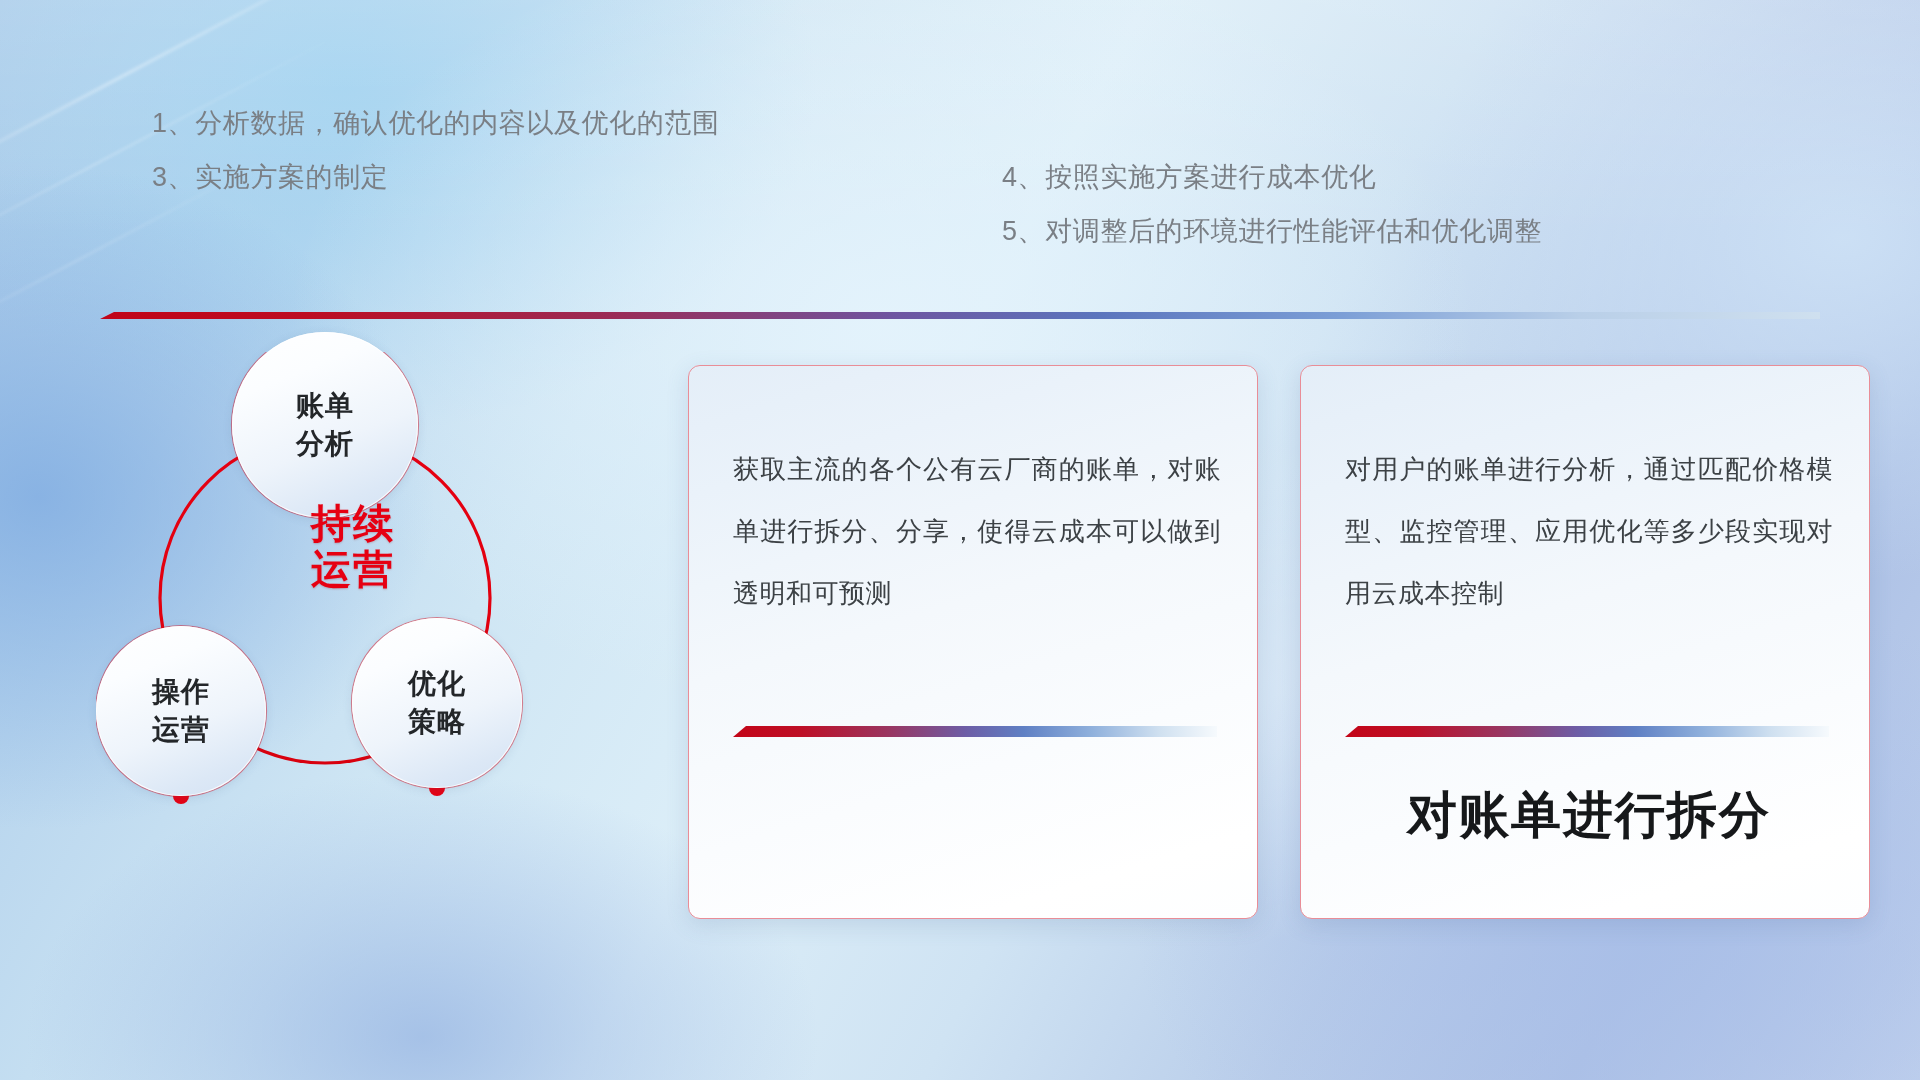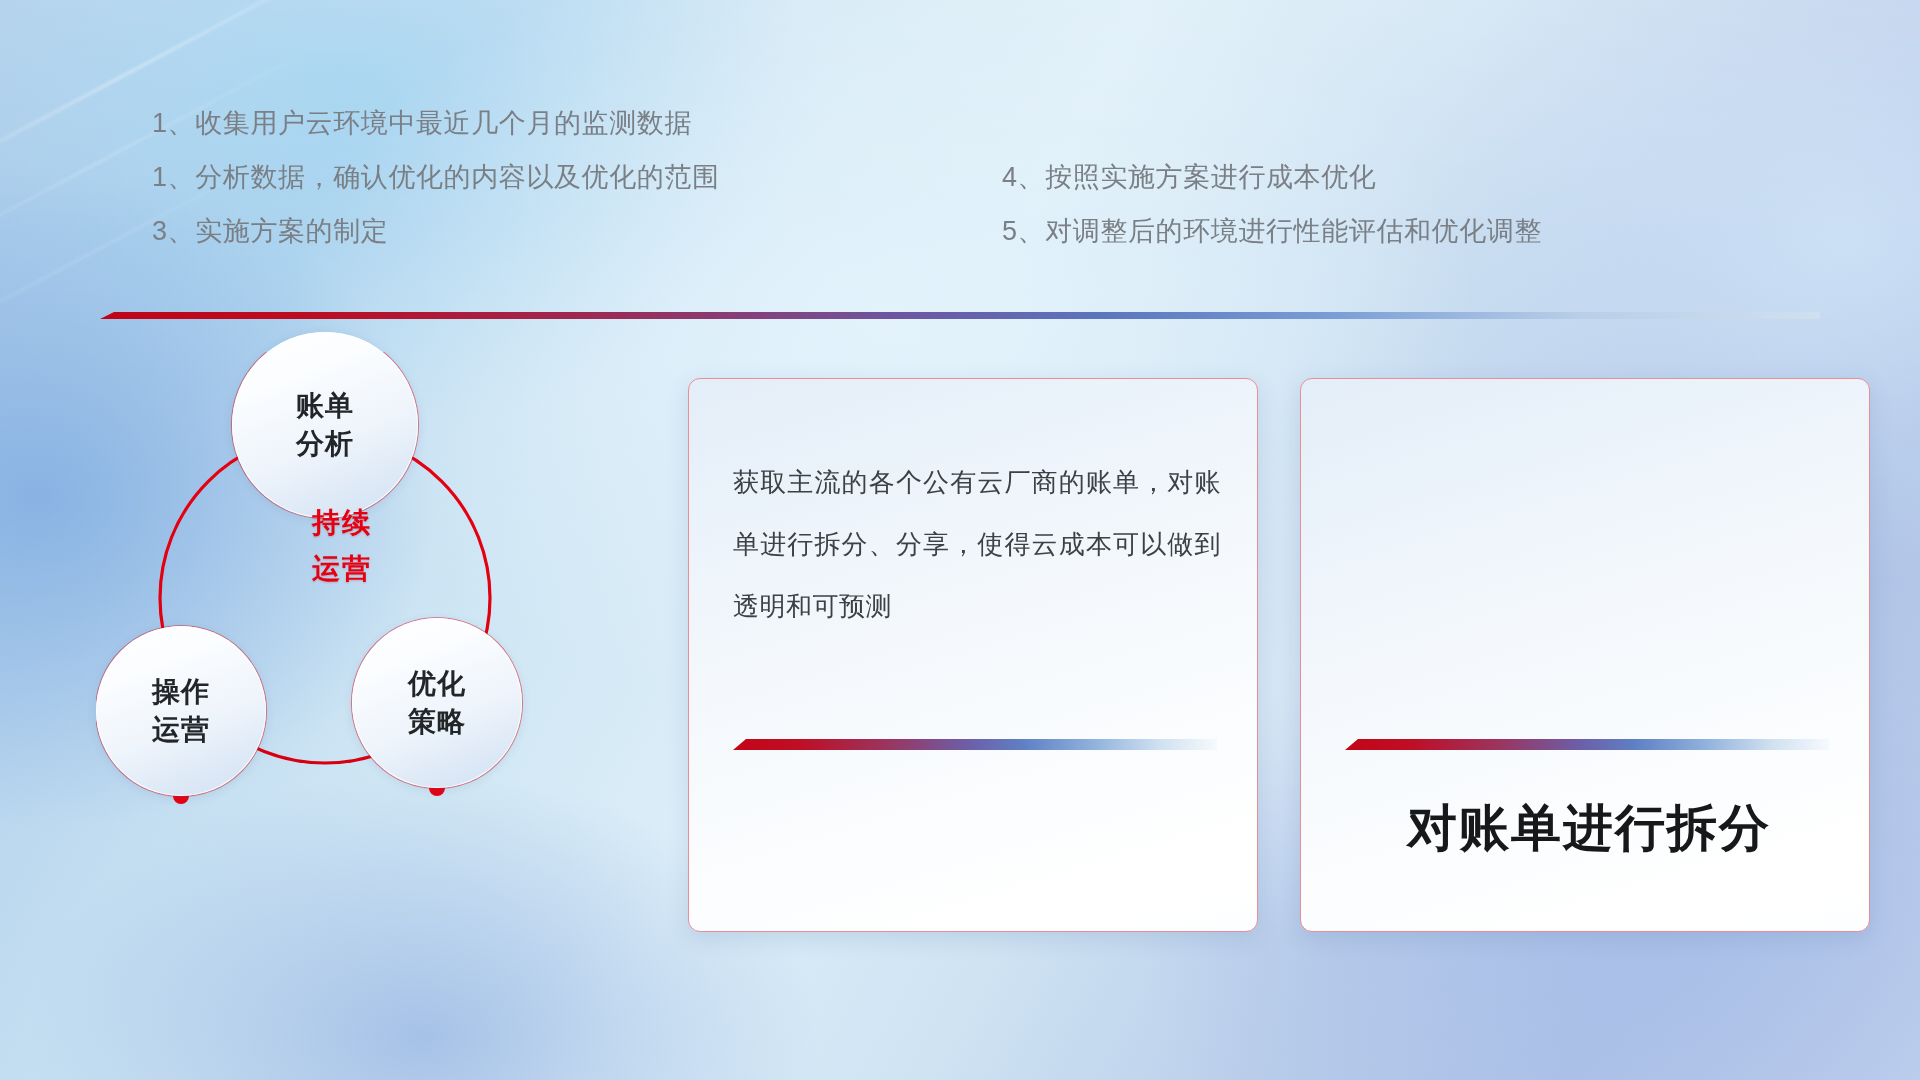--- a/index.html
+++ b/index.html
@@ -59,29 +59,29 @@
   .bubble .txt{
     font-size:28px;line-height:38px;font-weight:700;color:#232629;
     letter-spacing:1px;
     text-align:center;
   }
   #bub-top{left:136px;top:-20px;width:186px;height:186px;}
   #bub-bl{left:0px;top:274px;width:170px;height:170px;}
   #bub-br{left:256px;top:266px;width:170px;height:170px;}
 
   #center-label{
-    position:absolute;left:146px;top:148px;width:200px;text-align:center;
-    font-size:28px;line-height:46px;font-weight:700;color:#e60012;
+    position:absolute;left:157px;top:148px;width:200px;text-align:center;
+    font-size:40px;line-height:46px;font-weight:700;color:#e60012;
     letter-spacing:2px;
     text-shadow:0 1px 2px rgba(150,0,10,.22);
   }
 
   
   .card{
-    position:absolute;top:378px;width:570px;height:554px;
+    position:absolute;top:365px;width:570px;height:554px;
     border-radius:12px;
     border:1.6px solid #e98d97;
     background:linear-gradient(163deg,#e4eef8 0%,#eaf2fa 18%,#f4f8fc 44%,#fafcfe 68%,#ffffff 88%,#fdfeff 100%);
     box-shadow:0 6px 22px rgba(70,100,150,.16);
     box-sizing:border-box;
     overflow:hidden;
   }
   #card1{left:688px;}
   #card2{left:1300px;}
   .card-body{
@@ -114,21 +114,20 @@
   <div class="bglayer b7"></div>
   <div class="bglayer b8"></div>
   <div class="bglayer b9"></div>
   <div class="streak" style="left:-160px;top:60px;width:620px;height:3px;"></div>
   <div class="streak" style="left:-140px;top:150px;width:520px;height:2px;opacity:.75;"></div>
   <div class="streak" style="left:-120px;top:250px;width:430px;height:2px;opacity:.55;"></div>
 </div>
 
 <div id="lists">
   <div class="list list-left">
-    <div class="li">1、收集用户云环境中最近几个月的监测数据</div>
     <div class="li">1、分析数据，确认优化的内容以及优化的范围</div>
     <div class="li">3、实施方案的制定</div>
   </div>
   <div class="list list-right">
     <div class="li">4、按照实施方案进行成本优化</div>
     <div class="li">5、对调整后的环境进行性能评估和优化调整</div>
   </div>
 </div>
 
 <div id="toprule">
@@ -182,15 +181,16 @@
     <span>持续</span><br><span>运营</span>
   </div>
 </div>
 
 <div class="card" id="card1">
   <div class="card-body">获取主流的各个公有云厂商的账单，对账单进行拆分、分享，使得云成本可以做到透明和可预测</div>
   <div class="card-rule"></div>
 </div>
 
 <div class="card" id="card2">
+  <div class="card-body">对用户的账单进行分析，通过匹配价格模型、监控管理、应用优化等多少段实现对用云成本控制</div>
   <div class="card-rule"></div>
   <div class="card-title">对账单进行拆分</div>
 </div>
 
 </body></html>

